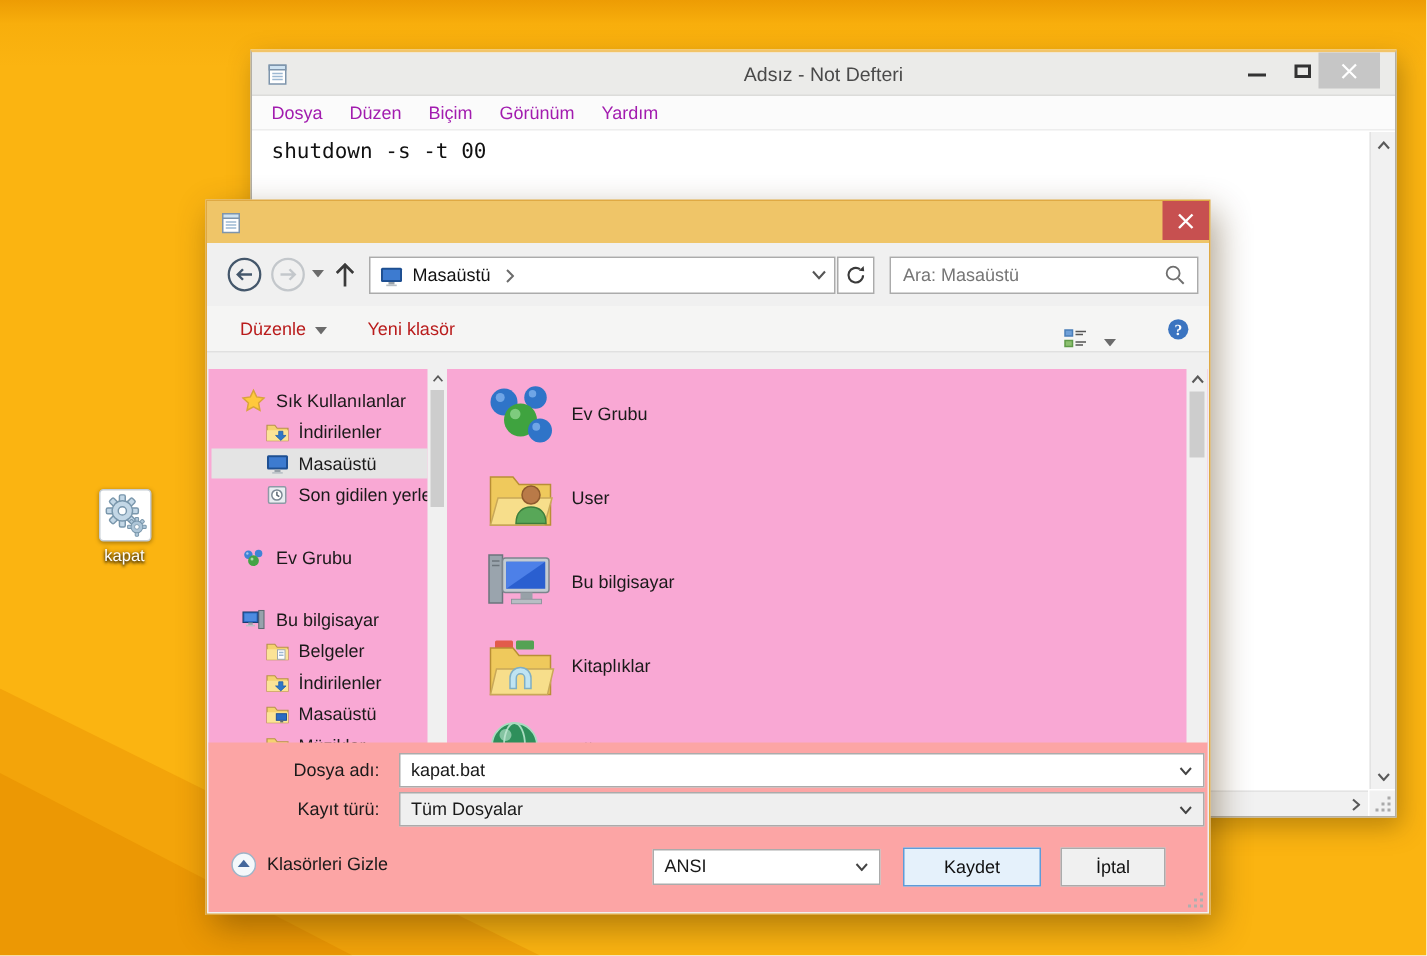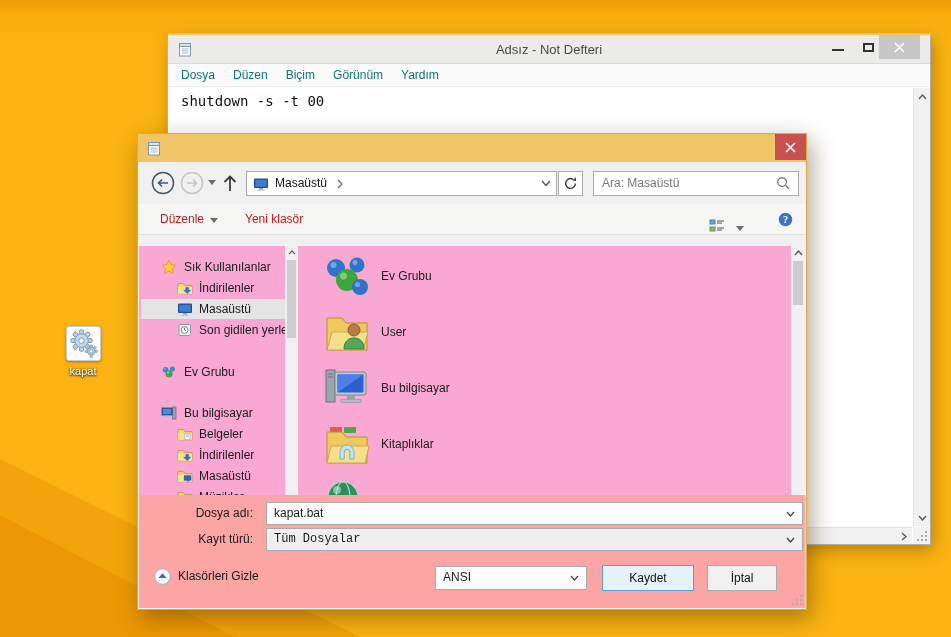--- a/index.html
+++ b/index.html
@@ -26,21 +26,21 @@
   .notepad { left:167px; top:33px; width:764px; height:512px; z-index:2;
     border:1px solid #B3AFA5; border-top:2px solid #F2C468; box-shadow:3px 6px 16px rgba(70,45,0,.35); }
   .np-title { position:relative; height:29px; background:#EBEBE9; border-bottom:1px solid #DCDCDA; }
   .np-title-text { position:absolute; left:0; right:0; top:7px; text-align:center; font-size:13px; color:#4A4A4A; }
   .np-title-ico { position:absolute; left:9px; top:6px; }
   .np-min { position:absolute; right:86px; top:14px; width:12px; height:2px; background:#333; }
   .np-max { position:absolute; right:56px; top:8px; width:11px; height:9px; border:2px solid #333; background:transparent; }
   .np-close { position:absolute; right:10px; top:0; width:41px; height:24px; background:#C6C6C6;
     display:flex; align-items:center; justify-content:center; }
   .np-menu { display:flex; height:23px; align-items:center; padding-left:4px; background:#FBFBFB; border-bottom:1px solid #EDEDED; }
-  .np-menu span { padding:0 9px; color:#0f766e; }
+  .np-menu span { padding:0 9px; color:#a21caf; }
   .np-body { position:absolute; left:1px; right:18px; top:53px; bottom:18px; background:#fff; overflow:hidden; }
   .np-text { font-family:"DejaVu Sans Mono", monospace; font-size:14px; color:#111; padding:5px 0 0 12px; white-space:pre; }
   .sbar { position:absolute; background:#F1F1F1; }
   .np-vsb { right:0; top:53px; width:17px; bottom:18px; border-left:1px solid #E3E3E3; }
   .np-hsb { left:0; bottom:0; right:18px; height:17px; border-top:1px solid #E3E3E3; }
   .sb-arrow { position:absolute; width:17px; height:17px; display:flex; align-items:center; justify-content:center; }
   .np-grip { position:absolute; right:0; bottom:0; width:17px; height:17px; background:#F1F1F1; }
   .grip-dots { position:absolute; right:3px; bottom:3px; width:2px; height:2px; background:#AAA;
     box-shadow:-4px 0 #AAA,0 -4px #AAA,-8px 0 #AAA,-4px -4px #AAA,0 -8px #AAA; }
 
@@ -87,21 +87,21 @@
   .thumb { position:absolute; left:2px; right:2px; background:#CDCDCD; }
 
   .file-item { position:absolute; left:170px; width:470px; height:52px; }
   .file-item .fic { position:absolute; left:14px; top:2px; }
   .file-item .flb { position:absolute; left:72px; top:18px; }
 
   .bottom { position:absolute; left:1px; right:1px; bottom:1px; height:113px; background:#fca5a5; }
   .frow-label { position:absolute; text-align:right; line-height:23px; color:#1a1a1a; }
   .combo { position:absolute; border:1px solid #ABABAB; background:#fff; line-height:21px; padding-left:7px; }
   .combo .chev { position:absolute; right:7px; top:8px; }
-  .combo.gray { background:#EFEFEF;font-family:Liberation Mono, monospace; }
+  .combo.gray { background:#EFEFEF; }
   .btn { position:absolute; height:26px; text-align:center; line-height:24px; border:1px solid #ABABAB; background:#F0F0F0; color:#111; }
   .btn.default { background:#E5F1FB; border:1px solid #5E9CD8; }
   .hidefold { position:absolute; left:15px; top:72px; height:18px; display:flex; align-items:center; gap:7px; }
   .dlg-grip { position:absolute; right:3px; bottom:3px; width:2px; height:2px; background:#AFAFAF;
     box-shadow:-4px 0 #AFAFAF,0 -4px #AFAFAF,-8px 0 #AFAFAF,-4px -4px #AFAFAF,0 -8px #AFAFAF; }
 
   svg { display:block; }
 </style>
 </head>
 <body>

